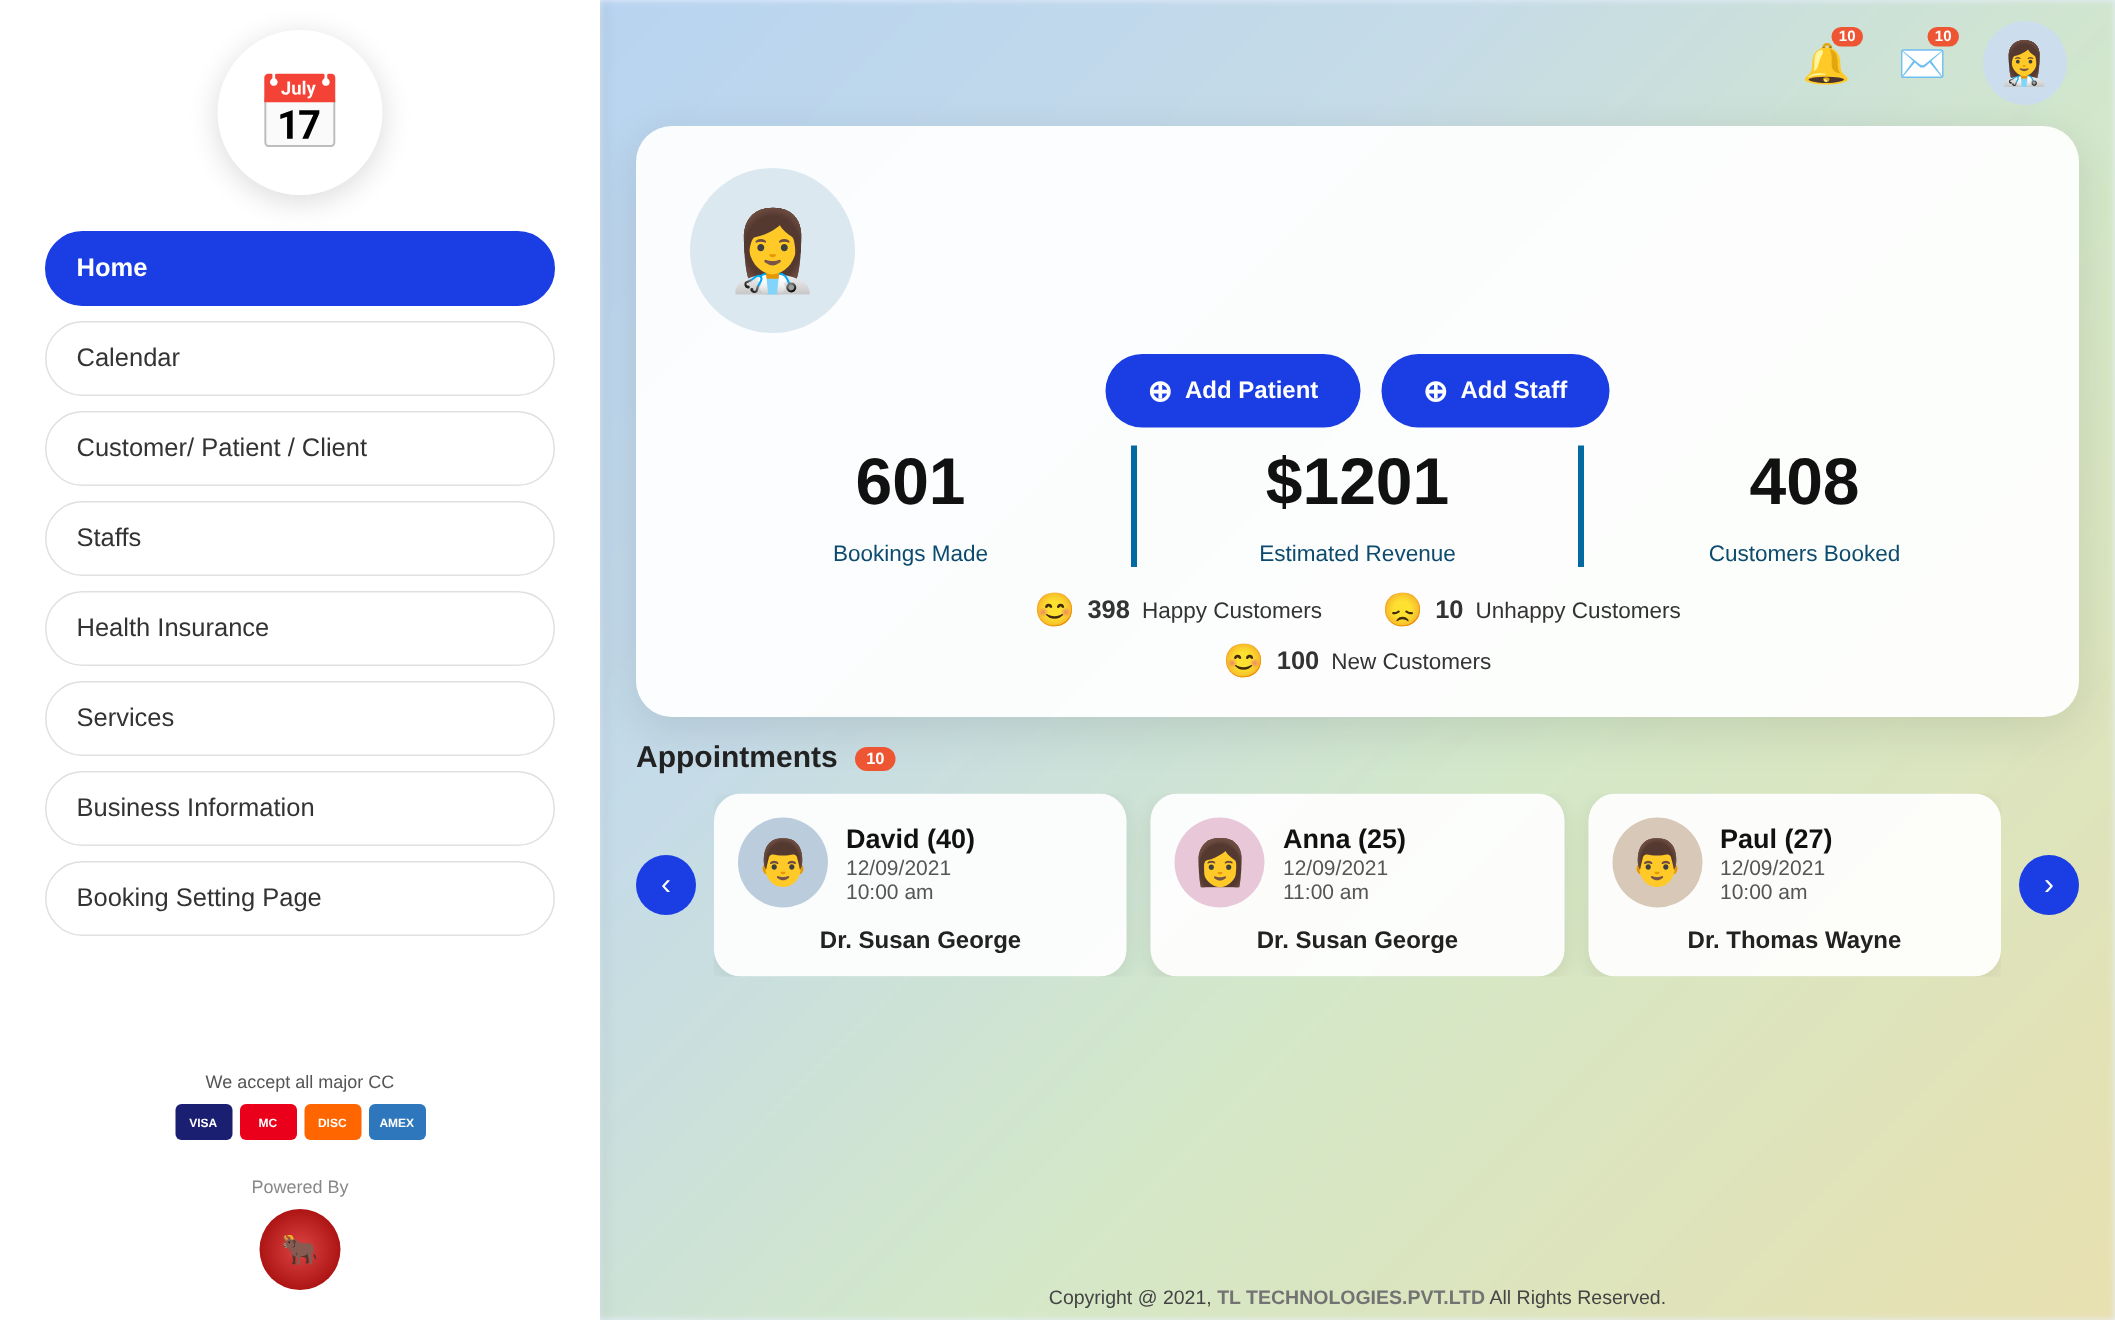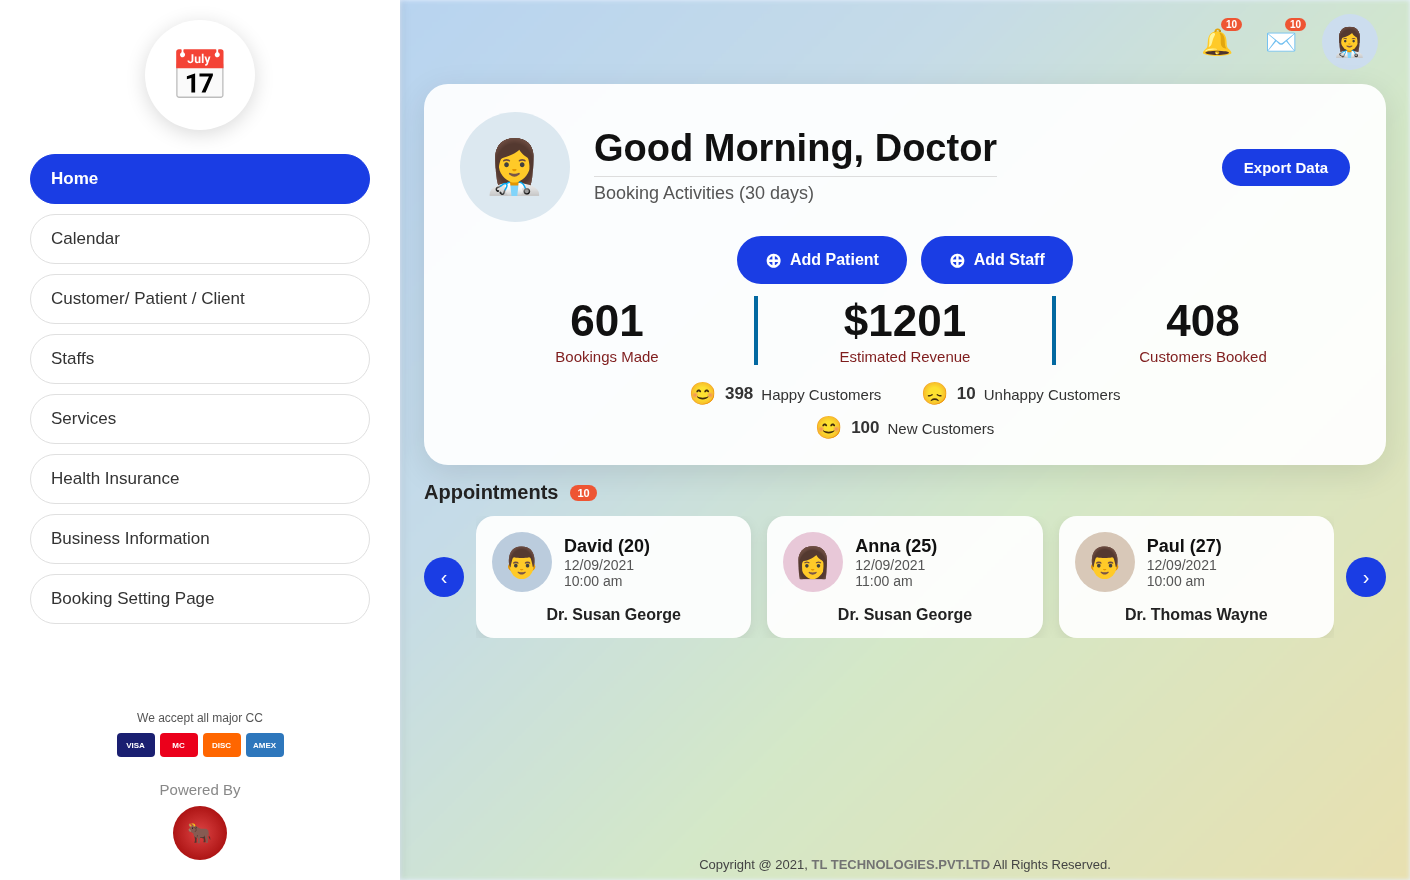--- a/index.html
+++ b/index.html
@@ -61,21 +61,21 @@
     .cc-card {
       width: 38px; height: 24px; border-radius: 4px;
       font-size: 8px; font-weight: bold;
       display: flex; align-items: center; justify-content: center;
       color: #fff;
     }
     .cc-visa { background: #1a1f71; }
     .cc-mc { background: #eb001b; }
     .cc-discover { background: #ff6600; }
     .cc-amex { background: #2e77bc; }
-    .powered-by { font-size: 15px; color: #888; text-align: center; }
+    .powered-by { font-size: 12px; color: #888; text-align: center; }
     .powered-logo {
       width: 54px; height: 54px; border-radius: 50%;
       background: radial-gradient(circle, #d44, #900);
       display: flex; align-items: center; justify-content: center;
       font-size: 20px;
     }
 
     
     .main {
       flex: 1;
@@ -211,21 +211,21 @@
       margin: 10px 0 16px 0;
     }
     .stat-item {
       flex: 1;
       text-align: center;
       padding: 0 20px;
       border-right: 4px solid #0369a1;
     }
     .stat-item:last-child { border-right: none; }
     .stat-number { font-size: 44px; font-weight: 700; color: #111; }
-    .stat-label { font-size: 15px; color: #7f1d1d; margin-top: 2px; }
+    .stat-label { font-size: 15px; color: #0c4a6e; margin-top: 14px; }
 
     .customer-row {
       display: flex;
       justify-content: center;
       gap: 40px;
       flex-wrap: wrap;
     }
     .customer-item {
       display: flex; align-items: center; gap: 8px;
       font-size: 15px; color: #333;
@@ -341,22 +341,22 @@
 <div class="sidebar">
   <div class="logo-circle">
     <span class="logo-icon">📅</span>
   </div>
 
   <div class="nav-items">
     <div class="nav-item active">Home</div>
     <div class="nav-item">Calendar</div>
     <div class="nav-item">Customer/ Patient / Client</div>
     <div class="nav-item">Staffs</div>
+    <div class="nav-item">Health Insurance</div>
     <div class="nav-item">Services</div>
-    <div class="nav-item">Health Insurance</div>
     <div class="nav-item">Business Information</div>
     <div class="nav-item">Booking Setting Page</div>
   </div>
 
   <div class="sidebar-footer">
     <span class="cc-text">We accept all major CC</span>
     <div class="cc-cards">
       <div class="cc-card cc-visa">VISA</div>
       <div class="cc-card cc-mc">MC</div>
       <div class="cc-card cc-discover">DISC</div>
@@ -383,30 +383,20 @@
       <div class="avatar-circle">
         <span>👩‍⚕️</span>
       </div>
     </div>
 
     <div class="main-card">
       <div class="card-top">
         <div class="doctor-avatar">
           <span>👩‍⚕️</span>
         </div>
-        <div class="card-header">
-          <div class="card-header-row">
-            <div>
-              <div class="greeting">Good Morning, Doctor</div>
-              <div class="greeting-divider"></div>
-              <div class="booking-activities">Booking Activities (30 days)</div>
-            </div>
-            <button class="export-btn">Export Data</button>
-          </div>
-        </div>
       </div>
 
       <div class="action-btns">
         <button class="action-btn">
           <span class="btn-plus">⊕</span>
           <span>Add Patient</span>
         </button>
         <button class="action-btn">
           <span class="btn-plus">⊕</span>
           <span>Add Staff</span>
@@ -455,21 +445,21 @@
       <div class="appointments-carousel">
         <button class="carousel-btn">‹</button>
         <div class="appointments-list">
 
           <div class="appt-card">
             <div class="appt-card-top">
               <div class="appt-avatar">
                 <span>👨</span>
               </div>
               <div class="appt-info">
-                <div class="appt-name">David (20)</div>
+                <div class="appt-name">David (40)</div>
                 <div class="appt-date">12/09/2021</div>
                 <div class="appt-time">10:00 am</div>
               </div>
             </div>
             <div class="appt-doctor">Dr. Susan George</div>
           </div>
 
           <div class="appt-card">
             <div class="appt-card-top">
               <div class="appt-avatar" style="background:#e8c8d8;">

